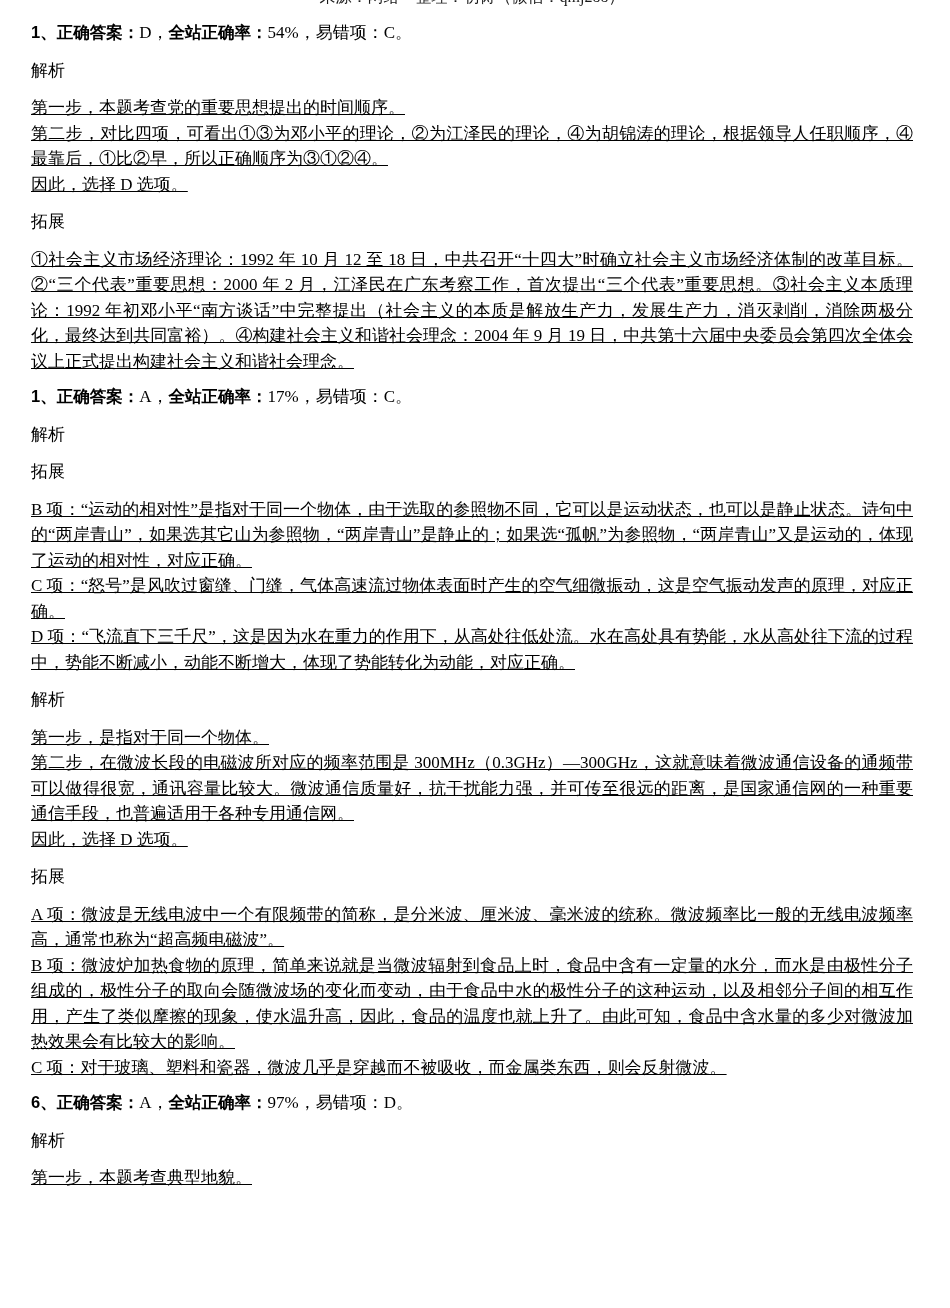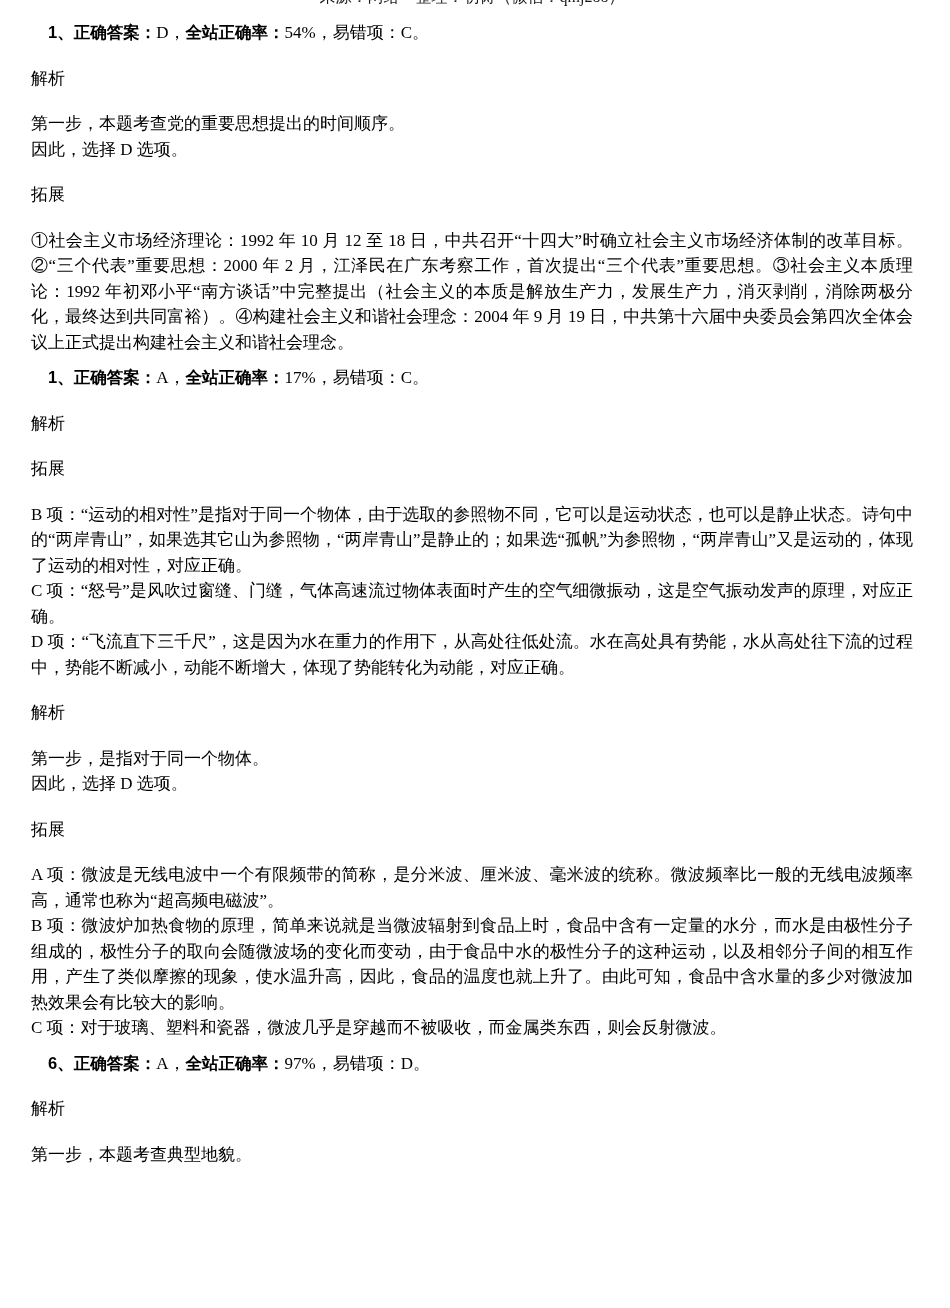--- a/index.html
+++ b/index.html
@@ -20,33 +20,33 @@
     text-align: center;
     white-space: nowrap;
   }
   .clip-head span {
     display: inline-block;
     transform: translateY(-13px);
     font-size: 16px;
     color: #1a1a1a;
   }
   .q-head {
-    margin: 10px 0 0 17px;
+    margin: 10px 0 0 0;
     line-height: 25.5px;
   }
   .q-head .b {
     font-weight: bold;
     font-family: "Liberation Sans", "DejaVu Sans", sans-serif;
     font-size: 16.5px;
   }
   .sec-label {
-    margin: 20px 0;
+    margin: 12px 0;
     line-height: 25.5px;
   }
-  .body-block { margin: 7px 0; }
+  .body-block { margin: 7px 0; text-decoration: underline; }
   .body-block p {
     margin: 0;
     line-height: 25.5px;
     text-align: justify;
   }
   section.question { margin: 0; }
 </style>
 </head>
 <body>
 
@@ -54,20 +54,21 @@
 
   <div class="clip-head">
     <span>来源：网络　整理：初俦（微信：qmj288）</span>
   </div>
 
   <section class="question">
     <p class="q-head"><span class="b">1、正确答案：</span><span>D，</span><span class="b">全站正确率：</span><span>54%，易错项：C。</span></p>
     <p class="sec-label">解析</p>
     <div class="body-block">
       <p>第一步，本题考查党的重要思想提出的时间顺序。</p>
+      <p>第二步，对比四项，可看出①③为邓小平的理论，②为江泽民的理论，④为胡锦涛的理论，根据领导人任职顺序，④最靠后，①比②早，所以正确顺序为③①②④。</p>
       <p>因此，选择 D 选项。</p>
     </div>
     <p class="sec-label">拓展</p>
     <div class="body-block">
       <p>①社会主义市场经济理论：1992 年 10 月 12 至 18 日，中共召开“十四大”时确立社会主义市场经济体制的改革目标。②“三个代表”重要思想：2000 年 2 月，江泽民在广东考察工作，首次提出“三个代表”重要思想。③社会主义本质理论：1992 年初邓小平“南方谈话”中完整提出（社会主义的本质是解放生产力，发展生产力，消灭剥削，消除两极分化，最终达到共同富裕）。④构建社会主义和谐社会理念：2004 年 9 月 19 日，中共第十六届中央委员会第四次全体会议上正式提出构建社会主义和谐社会理念。</p>
     </div>
   </section>
 
   <section class="question">
     <p class="q-head"><span class="b">1、正确答案：</span><span>A，</span><span class="b">全站正确率：</span><span>17%，易错项：C。</span></p>
@@ -77,20 +78,21 @@
       <p>B 项：“运动的相对性”是指对于同一个物体，由于选取的参照物不同，它可以是运动状态，也可以是静止状态。诗句中的“两岸青山”，如果选其它山为参照物，“两岸青山”是静止的；如果选“孤帆”为参照物，“两岸青山”又是运动的，体现了运动的相对性，对应正确。</p>
       <p>C 项：“怒号”是风吹过窗缝、门缝，气体高速流过物体表面时产生的空气细微振动，这是空气振动发声的原理，对应正确。</p>
       <p>D 项：“飞流直下三千尺”，这是因为水在重力的作用下，从高处往低处流。水在高处具有势能，水从高处往下流的过程中，势能不断减小，动能不断增大，体现了势能转化为动能，对应正确。</p>
     </div>
   </section>
 
   <section class="question">
     <p class="sec-label">解析</p>
     <div class="body-block">
       <p>第一步，是指对于同一个物体。</p>
+      <p>第二步，在微波长段的电磁波所对应的频率范围是 300MHz（0.3GHz）—300GHz，这就意味着微波通信设备的通频带可以做得很宽，通讯容量比较大。微波通信质量好，抗干扰能力强，并可传至很远的距离，是国家通信网的一种重要通信手段，也普遍适用于各种专用通信网。</p>
       <p>因此，选择 D 选项。</p>
     </div>
     <p class="sec-label">拓展</p>
     <div class="body-block">
       <p>A 项：微波是无线电波中一个有限频带的简称，是分米波、厘米波、毫米波的统称。微波频率比一般的无线电波频率高，通常也称为“超高频电磁波”。</p>
       <p>B 项：微波炉加热食物的原理，简单来说就是当微波辐射到食品上时，食品中含有一定量的水分，而水是由极性分子组成的，极性分子的取向会随微波场的变化而变动，由于食品中水的极性分子的这种运动，以及相邻分子间的相互作用，产生了类似摩擦的现象，使水温升高，因此，食品的温度也就上升了。由此可知，食品中含水量的多少对微波加热效果会有比较大的影响。</p>
       <p>C 项：对于玻璃、塑料和瓷器，微波几乎是穿越而不被吸收，而金属类东西，则会反射微波。</p>
     </div>
   </section>
 

